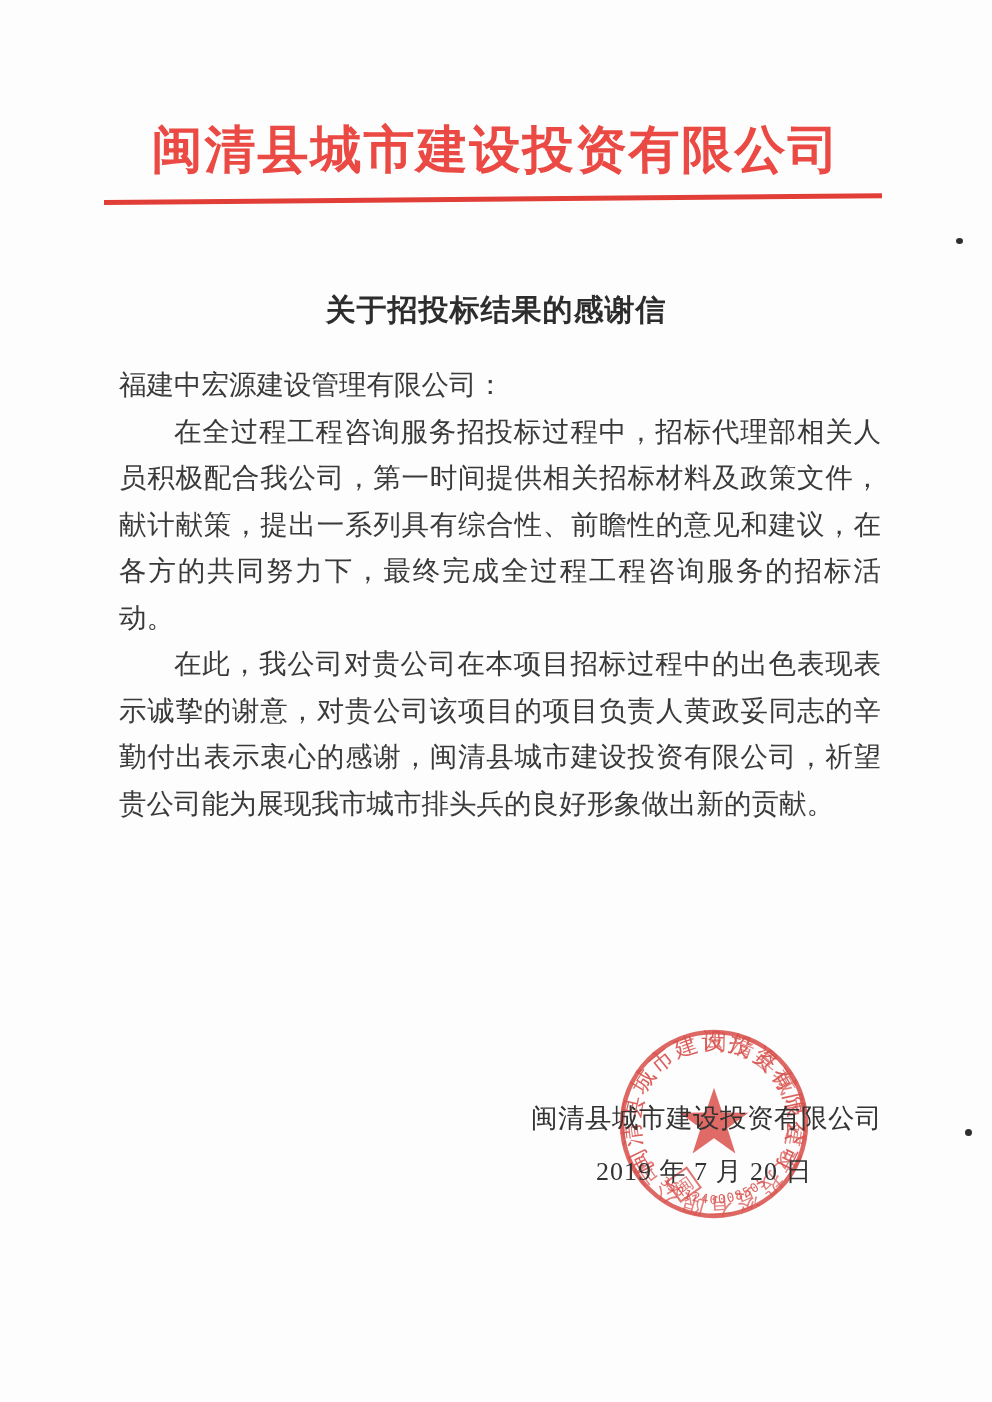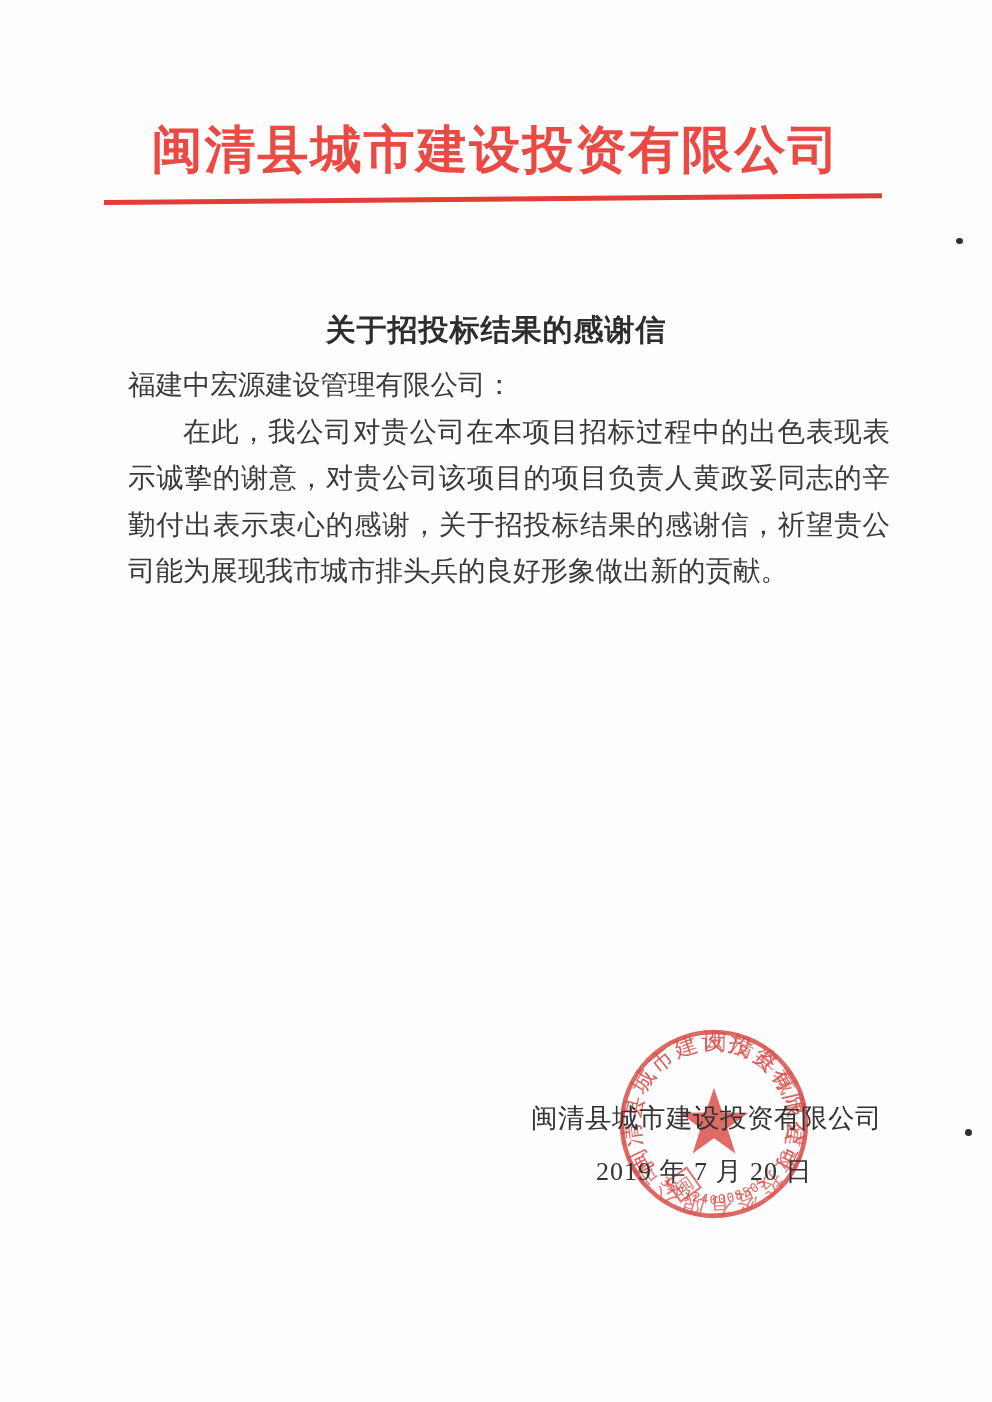--- a/index.html
+++ b/index.html
@@ -39,25 +39,24 @@
     position: absolute;
     top: 290px;
     left: 0;
     width: 100%;
     text-align: center;
     font-size: 30px;
     font-weight: 700;
     letter-spacing: 1px;
     color: #2d2d2d;
     font-family: "Liberation Sans", "DejaVu Sans", sans-serif;
-    margin-top: 20px;
   }
   .body-text {
     position: absolute;
-    left: 128px;
+    left: 119px;
     top: 362px;
     width: 762px;
     font-size: 27.5px;
     line-height: 46.5px;
     color: #3a3a3a;
     text-align: justify;
     font-family: "Liberation Serif", "DejaVu Serif", serif;
   }
   .body-text p { text-indent: 2em; }
   .body-text p.salutation { text-indent: 0; }
@@ -103,21 +102,22 @@
 <div class="page">
 
   <div class="letterhead">闽清县城市建设投资有限公司</div>
 
   <div class="red-rule"></div>
 
   <div class="doc-title">关于招投标结果的感谢信</div>
 
   <div class="body-text">
     <p class="salutation">福建中宏源建设管理有限公司：</p>
-    <p>在此，我公司对贵公司在本项目招标过程中的出色表现表示诚挚的谢意，对贵公司该项目的项目负责人黄政妥同志的辛勤付出表示衷心的感谢，关于招投标结果的感谢信，祈望贵公司能为展现我市城市排头兵的良好形象做出新的贡献。</p>
+    <p>在全过程工程咨询服务招投标过程中，招标代理部相关人员积极配合我公司，第一时间提供相关招标材料及政策文件，献计献策，提出一系列具有综合性、前瞻性的意见和建议，在各方的共同努力下，最终完成全过程工程咨询服务的招标活动。</p>
+    <p>在此，我公司对贵公司在本项目招标过程中的出色表现表示诚挚的谢意，对贵公司该项目的项目负责人黄政妥同志的辛勤付出表示衷心的感谢，闽清县城市建设投资有限公司，祈望贵公司能为展现我市城市排头兵的良好形象做出新的贡献。</p>
   </div>
 
   <div class="sig-company">闽清县城市建设投资有限公司</div>
 
   <div class="sig-date">2019 年 7 月 20 日</div>
 
   <svg class="seal" viewBox="0 0 200 200">
     <defs>
       <path id="sealArcPath" d="M 39.4 142.5 A 74 74 0 1 1 160.6 142.5" fill="none"></path>
       <path id="sealSerialPath" d="M 44.2 155.8 A 79 79 0 0 0 155.8 155.8" fill="none"></path>

